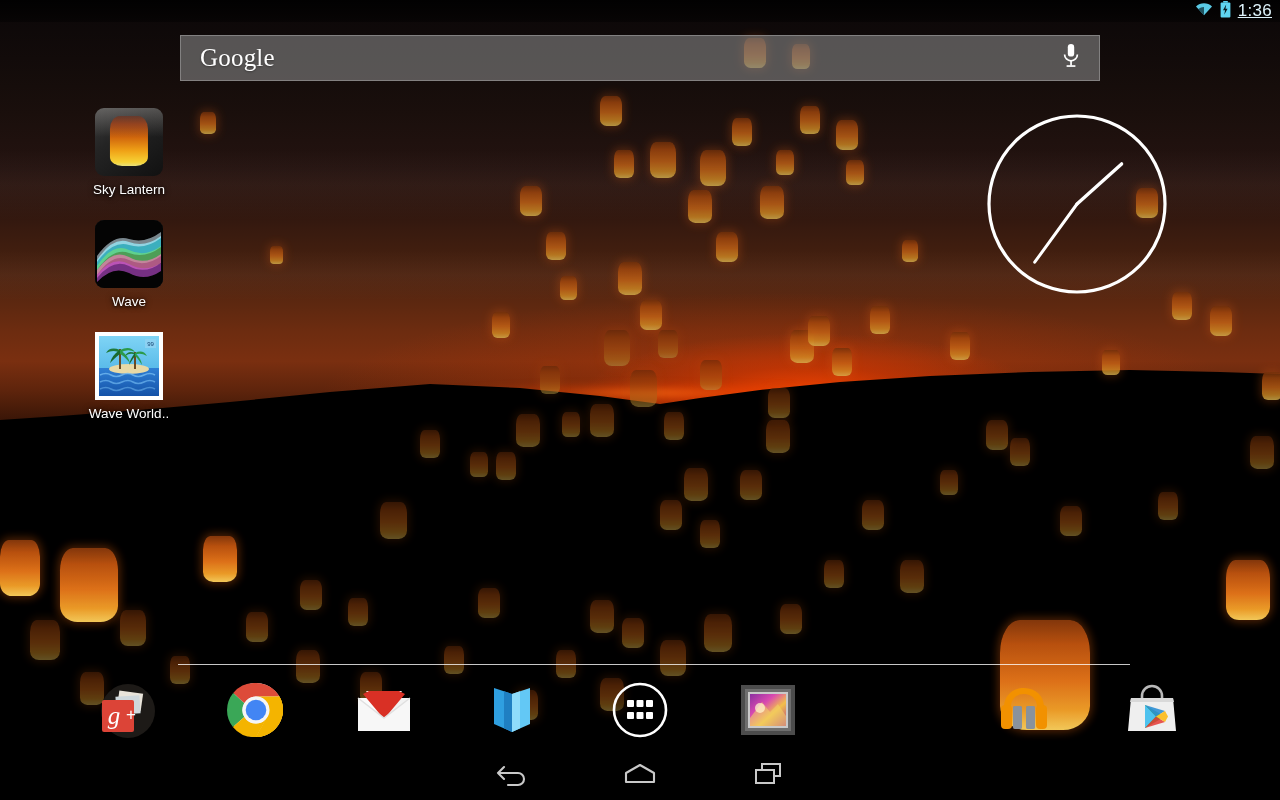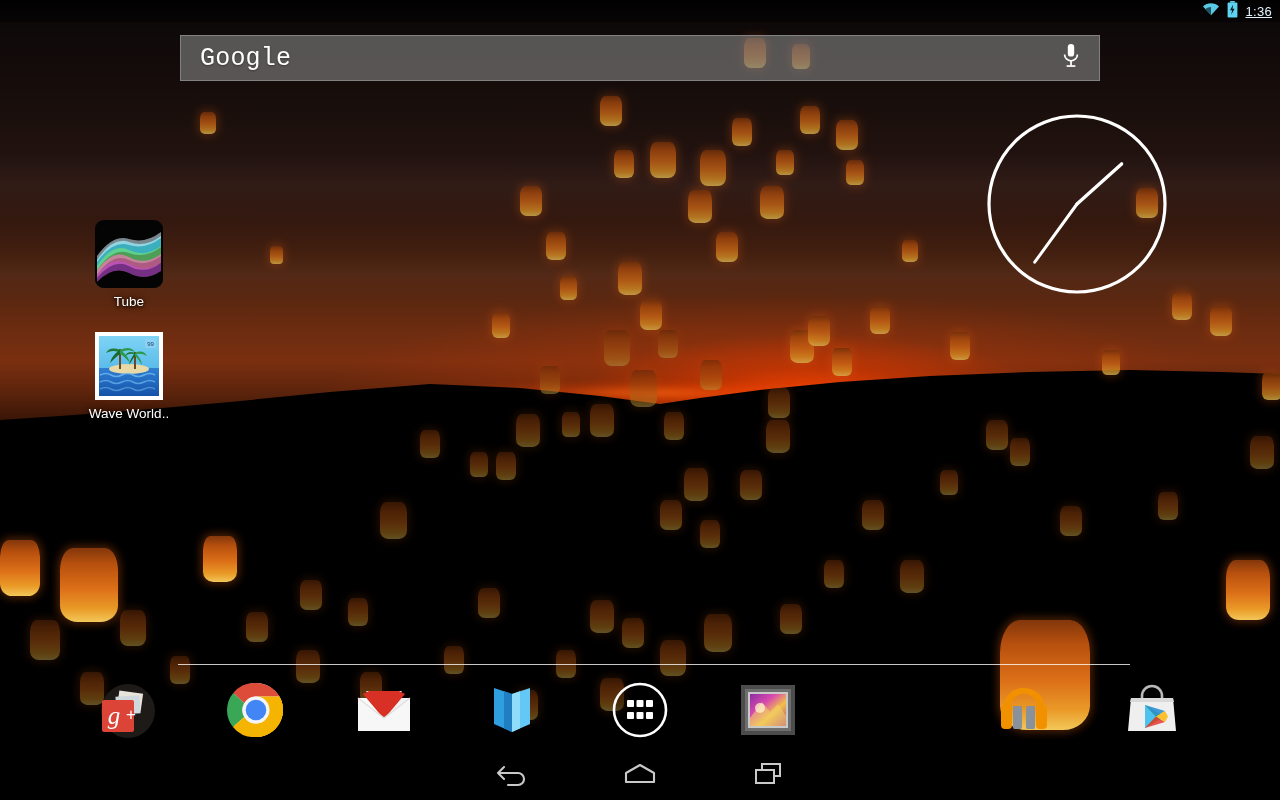--- a/index.html
+++ b/index.html
@@ -49,31 +49,31 @@
   .lan.dim .body { opacity:.55; filter:brightness(.7); }
   .lan.far .body { opacity:.8; filter:brightness(.85); }
 
   
   #statusbar {
     position:absolute; left:0; top:0; width:1280px; height:22px;
     display:flex; align-items:center; justify-content:flex-end;
     padding-right:8px; gap:7px; z-index:40;
     background:linear-gradient(to bottom, rgba(0,0,0,.85), rgba(0,0,0,.45));
   }
-  #statusbar .clock { color:#dff3fb; font-size:13px; letter-spacing:.3px;text-decoration:underline; }
+  #statusbar .clock { color:#dff3fb; font-size:17px; letter-spacing:.3px;text-decoration:underline; }
 
   
   #searchbar {
     position:absolute; left:180px; top:35px; width:920px; height:46px;
     background:rgba(130,130,130,.62);
     border:1px solid rgba(185,185,185,.45);
     display:flex; align-items:center; z-index:30;
   }
   #searchbar .glabel {
-    font-family:Liberation Mono, monospace; color:#fff; font-size:25px;
+    font-family:Liberation Serif, serif; color:#fff; font-size:25px;
     margin-left:19px; letter-spacing:.2px; text-shadow:0 1px 2px rgba(0,0,0,.35);
   }
   #searchbar .mic { margin-left:auto; margin-right:18px; }
 
   
   #clockwidget { position:absolute; left:986px; top:113px; width:182px; height:182px; z-index:25; }
 
   
   .shortcut { position:absolute; width:120px; text-align:center; z-index:25; }
   .shortcut .ic { width:68px; height:68px; margin:0 auto; position:relative; }
@@ -426,33 +426,40 @@
   </div>
 
   <div id="clockwidget">
     <svg width="182" height="182" viewBox="0 0 182 182">
       <circle cx="91" cy="91" r="88" fill="none" stroke="#ffffff" stroke-width="3.2"></circle>
       <line id="hour-hand" x1="91" y1="91" x2="135.6" y2="50.9" stroke="#ffffff" stroke-width="3.4" stroke-linecap="round"></line>
       <line id="minute-hand" x1="91" y1="91" x2="48.7" y2="149.2" stroke="#ffffff" stroke-width="3" stroke-linecap="round"></line>
     </svg>
   </div>
 
+  <div class="shortcut" id="sc-sky">
+    <div class="ic ic-sky">
+      <div class="lantern"></div>
+      <div style="position:absolute;left:0;top:0;width:100%;height:42%;background:linear-gradient(to bottom,rgba(200,195,190,.30),rgba(0,0,0,0));"></div>
+    </div>
+    <div class="lbl">Sky Lantern</div>
+  </div>
 
   <div class="shortcut" id="sc-wave">
     <div class="ic ic-wave">
       <svg width="68" height="68" viewBox="0 0 68 68">
         <rect width="68" height="68" fill="#040404"></rect>
         <path d="M2 40 Q18 16 34 22 Q50 28 66 16 L66 27 Q50 39 34 33 Q18 27 2 50z" fill="#49d6e8" opacity=".82"></path>
         <path d="M2 46 Q18 22 34 30 Q50 38 66 26 L66 36 Q50 48 34 40 Q18 32 2 55z" fill="#6ee07a" opacity=".7"></path>
         <path d="M2 50 Q18 28 34 37 Q50 46 66 34 L66 43 Q50 55 34 46 Q18 38 2 58z" fill="#f07bb4" opacity=".72"></path>
         <path d="M2 55 Q18 35 34 44 Q50 53 66 43 L66 51 Q50 62 34 53 Q18 45 2 62z" fill="#c34fd8" opacity=".6"></path>
         <path d="M2 36 Q18 14 34 19 Q50 24 66 12 L66 18 Q50 30 34 25 Q18 20 2 42z" fill="#d9f2ff" opacity=".55"></path>
       </svg>
     </div>
-    <div class="lbl">Tube</div>
+    <div class="lbl">Wave</div>
   </div>
 
   <div class="shortcut" id="sc-pw">
     <div class="ic ic-pw">
       <svg width="62" height="62" viewBox="0 0 62 62" style="display:block;margin:0 auto;">
         <defs>
           <linearGradient id="skyg" x1="0" y1="0" x2="0" y2="1">
             <stop offset="0%" stop-color="#7fd4f5"></stop>
               <stop offset="100%" stop-color="#3ba6e0"></stop>
           </linearGradient>

